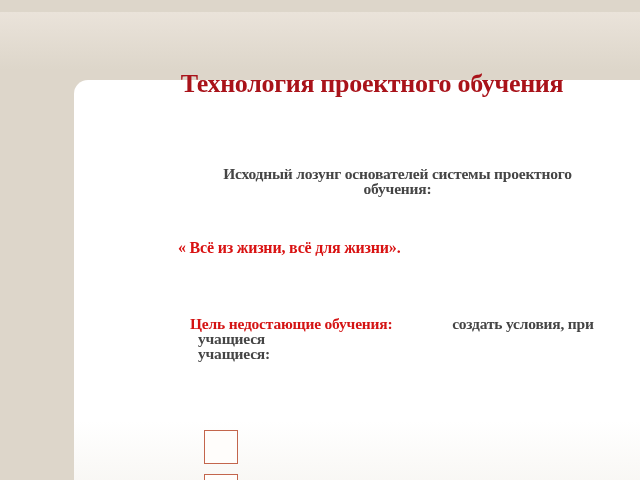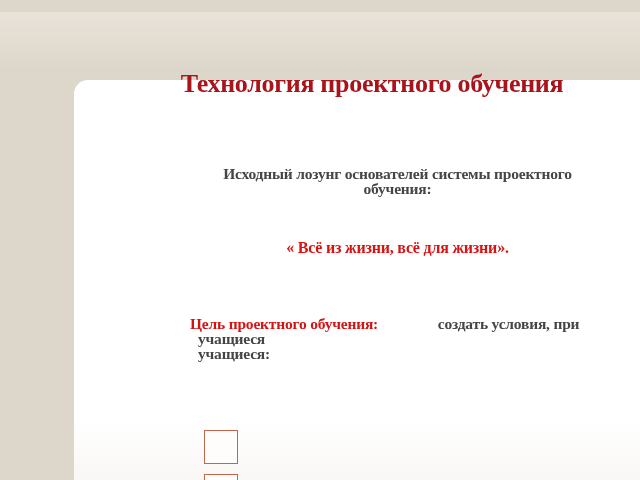--- a/index.html
+++ b/index.html
@@ -39,21 +39,21 @@
     font-size: 15.5px;
     line-height: 15px;
     letter-spacing: -0.2px;
   }
   .intro {
     text-align: center;
     white-space: pre-line;
     margin-bottom: 9px;
   }
   .slogan {
-    text-align: center;
+    text-align: left;
     color: #d91212;
     font-size: 16px;
     margin-bottom: 29px;
   }
   .goal {
     padding-left: 36px;
     text-indent: -36px;
     white-space: pre-line;
     margin-bottom: 6px;
   }
@@ -80,21 +80,21 @@
 <div class="slide-title">Технология проектного обучения</div>
 
 <div class="card">
   <div class="content">
 
     <p class="intro">Исходный лозунг основателей системы проектного
 обучения:</p>
 
     <p class="slogan">« Всё из жизни, всё для жизни».</p>
 
-    <p class="goal"><span class="goal-label">Цель проектного обучения:</span><span> создать условия, при учащиеся
+    <p class="goal"><span class="goal-label">Цель недостающие обучения:</span><span> создать условия, при учащиеся
 учащиеся:</span></p>
 
     <ul class="bullet-list">
       <li class="bullet-item"><span class="bullet-box"></span></li>
       <li class="bullet-item"><span class="bullet-box"></span></li>
     </ul>
 
   </div>
 </div>
 

